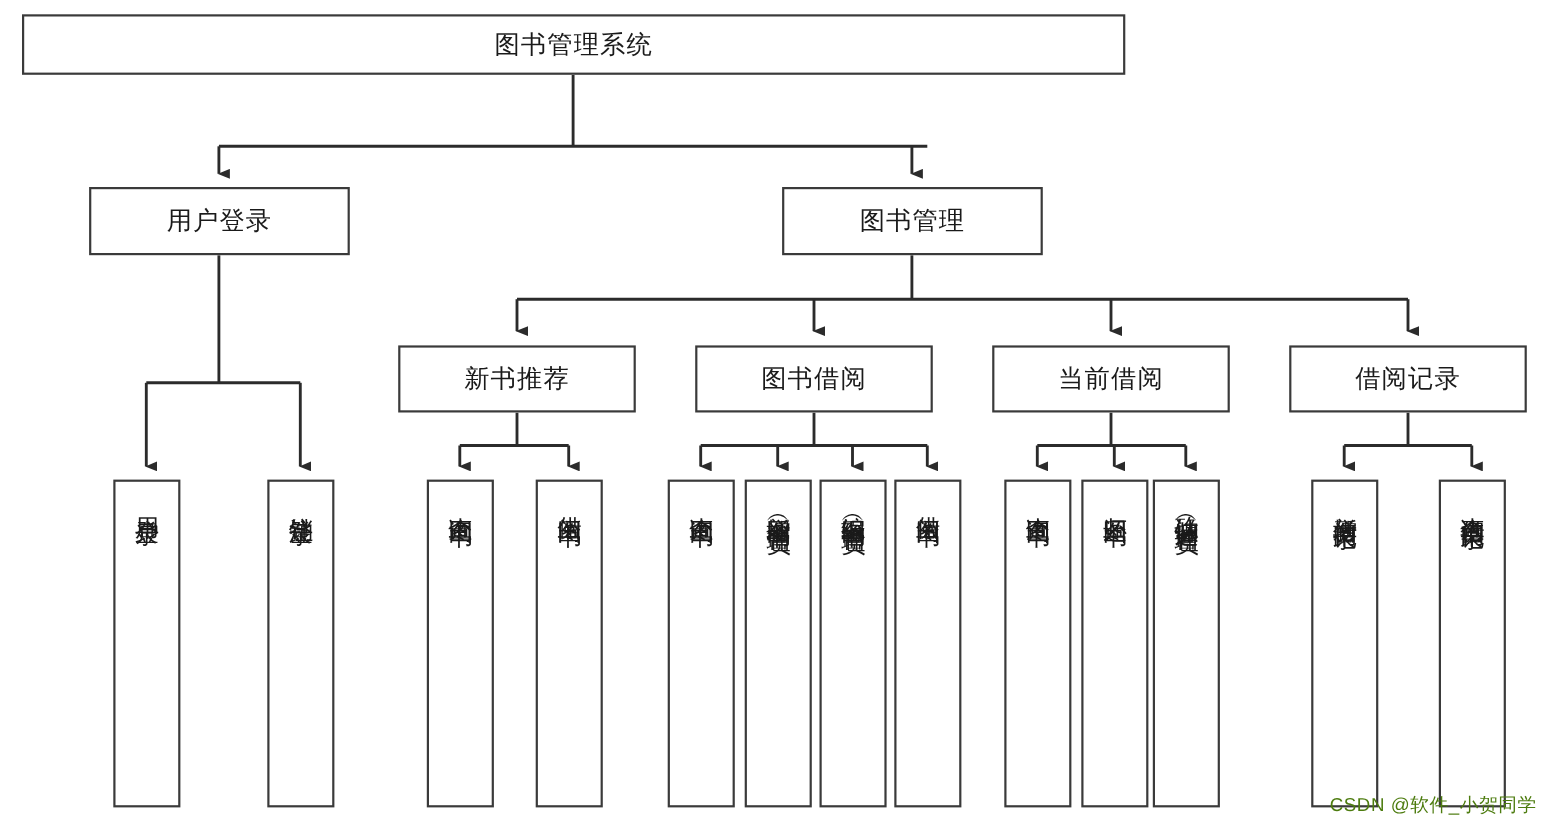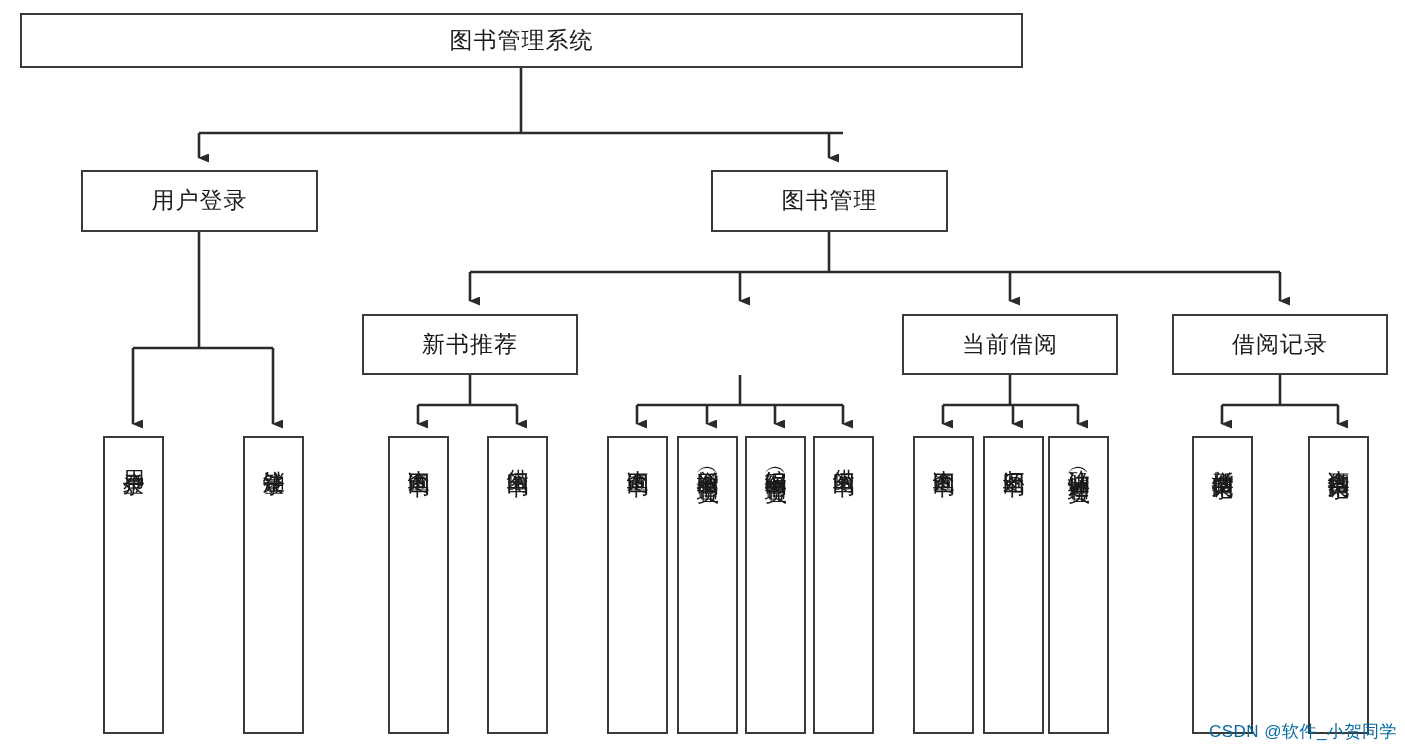--- a/index.html
+++ b/index.html
@@ -60,21 +60,21 @@
   }
   .node-v {
     align-items: flex-start;
     padding-top: 14px;
   }
   .watermark {
     position: absolute;
     right: 8px;
     bottom: 4px;
     font-size: 17px;
-    color: #0369a1;
+    color: #4d7c0f;
     letter-spacing: 0.5px;
     white-space: nowrap;
     z-index: 5;
     font-family: "Liberation Sans", "DejaVu Sans", sans-serif;
   }
 </style>
 </head>
 <body>
 
 <div id="canvas">
@@ -136,20 +136,23 @@
   <div class="node node-h" style="left:81px; top:170px; width:237px; height:62px;">
     <span class="label">用户登录</span>
   </div>
   <div class="node node-h" style="left:711px; top:170px; width:237px; height:62px;">
     <span class="label">图书管理</span>
   </div>
 
   <div class="node node-h" style="left:362px; top:314px; width:216px; height:61px;">
     <span class="label">新书推荐</span>
   </div>
+  <div class="node node-h" style="left:632px; top:314px; width:216px; height:61px;">
+    <span class="label">图书借阅</span>
+  </div>
   <div class="node node-h" style="left:902px; top:314px; width:216px; height:61px;font-family:Liberation Serif, serif;">
     <span class="label">当前借阅</span>
   </div>
   <div class="node node-h" style="left:1172px; top:314px; width:216px; height:61px;font-family:Liberation Serif, serif;">
     <span class="label">借阅记录</span>
   </div>
 
   <div class="node node-v" style="left:103px; top:436px; width:61px; height:298px;">
     <span class="label">用户登录</span>
   </div>

